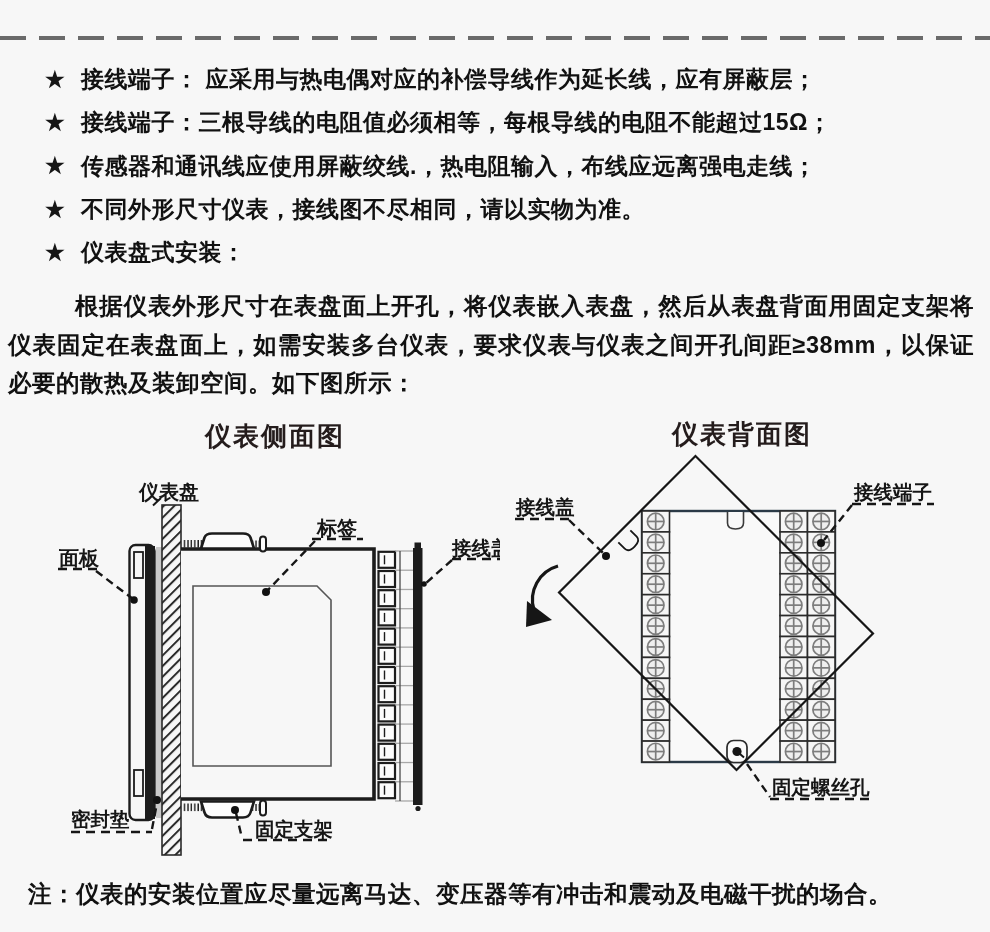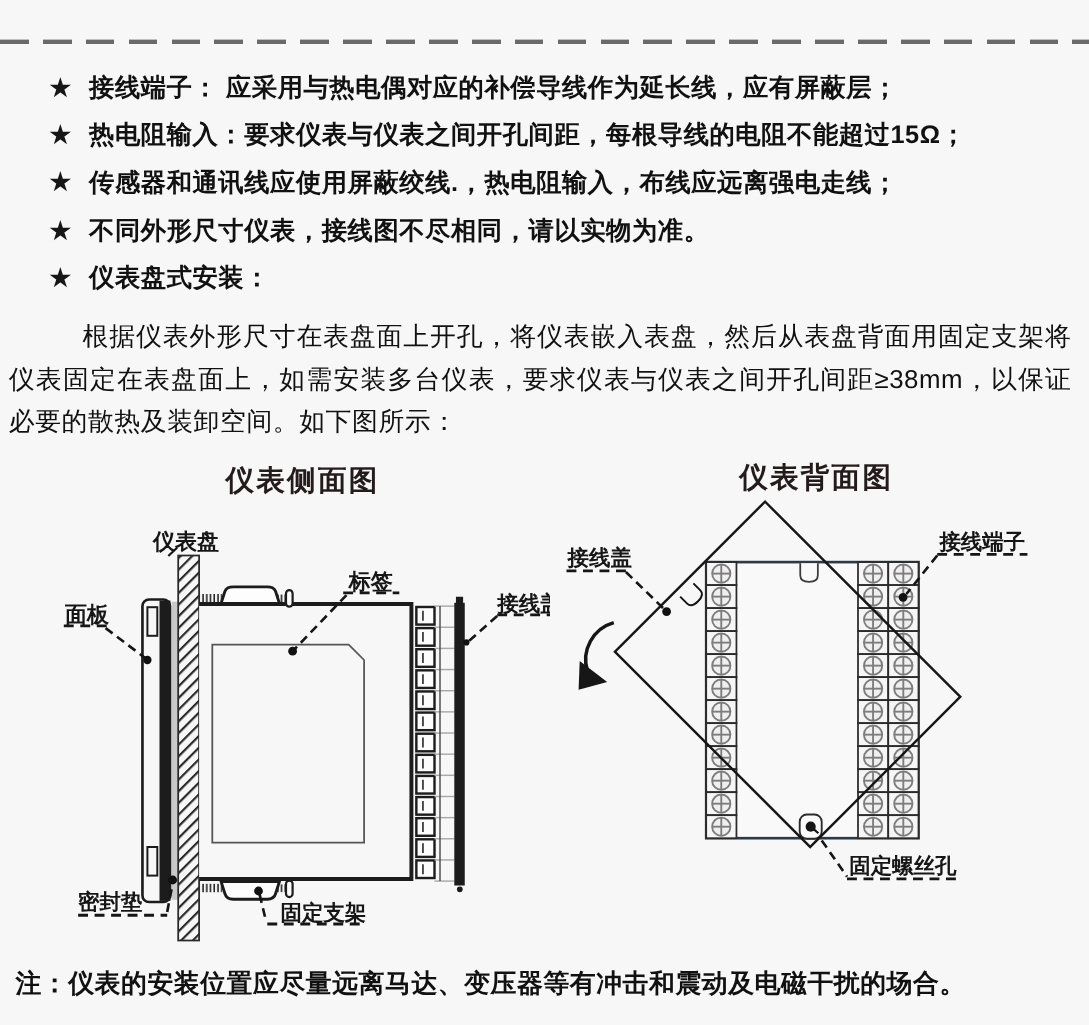--- a/index.html
+++ b/index.html
@@ -4,44 +4,44 @@
 <style>
   html,body{margin:0;padding:0;background:#e9e9e9;}
   .page{position:relative;width:990px;height:932px;background:#f7f7f7;overflow:hidden;
         font-family:"Liberation Sans",sans-serif;color:#111;}
   .divider{position:absolute;left:0;top:36px;width:990px;height:4px;
            background:repeating-linear-gradient(90deg,#6a6a6a 0 26px,transparent 26px 39px);}
   .bullets{position:absolute;left:45px;top:58px;}
   .bullet{height:43.3px;display:flex;align-items:center;}
   .star{width:36px;font-size:22px;font-weight:bold;color:#161616;}
   .btext{font-size:23px;font-weight:bold;letter-spacing:.5px;white-space:nowrap;}
-  .para{position:absolute;left:8px;top:287px;width:966px;font-size:23.5px;font-weight:normal;
+  .para{position:absolute;left:8px;top:287px;width:966px;font-size:23.5px;font-weight:bold;
         line-height:38.5px;text-indent:67px;text-align:justify;letter-spacing:.5px;}
   .fig-title{position:absolute;font-family:Liberation Sans, sans-serif;font-size:26px;font-weight:bold;
              letter-spacing:2px;color:#241c1c;}
   #title-side{left:205px;top:419px;}
   #title-back{left:672px;top:417px;text-align:right;}
-  .note{position:absolute;left:14px;top:878px;font-size:23.5px;font-weight:bold;letter-spacing:.5px;white-space:nowrap;}
+  .note{position:absolute;left:28px;top:878px;font-size:23.5px;font-weight:bold;letter-spacing:.5px;white-space:nowrap;}
   svg text{font-family:"Liberation Sans",sans-serif;font-weight:bold;fill:#161616;}
 </style>
 </head>
 <body>
 
 <div class="page">
 
   <div class="divider"></div>
 
   <div class="bullets">
     <div class="bullet">
       <span class="star">★</span>
       <span class="btext">接线端子： 应采用与热电偶对应的补偿导线作为延长线，应有屏蔽层；</span>
       </div>
     <div class="bullet">
       <span class="star">★</span>
-      <span class="btext">热电阻输入：要求仪表与仪表之间开孔间距，每根导线的电阻不能超过15Ω；</span>
+      <span class="btext">接线端子：三根导线的电阻值必须相等，每根导线的电阻不能超过15Ω；</span>
       </div>
     <div class="bullet">
       <span class="star">★</span>
       <span class="btext">传感器和通讯线应使用屏蔽绞线.，热电阻输入，布线应远离强电走线；</span>
       </div>
     <div class="bullet">
       <span class="star">★</span>
       <span class="btext">不同外形尺寸仪表，接线图不尽相同，请以实物为准。</span>
       </div>
     <div class="bullet">

